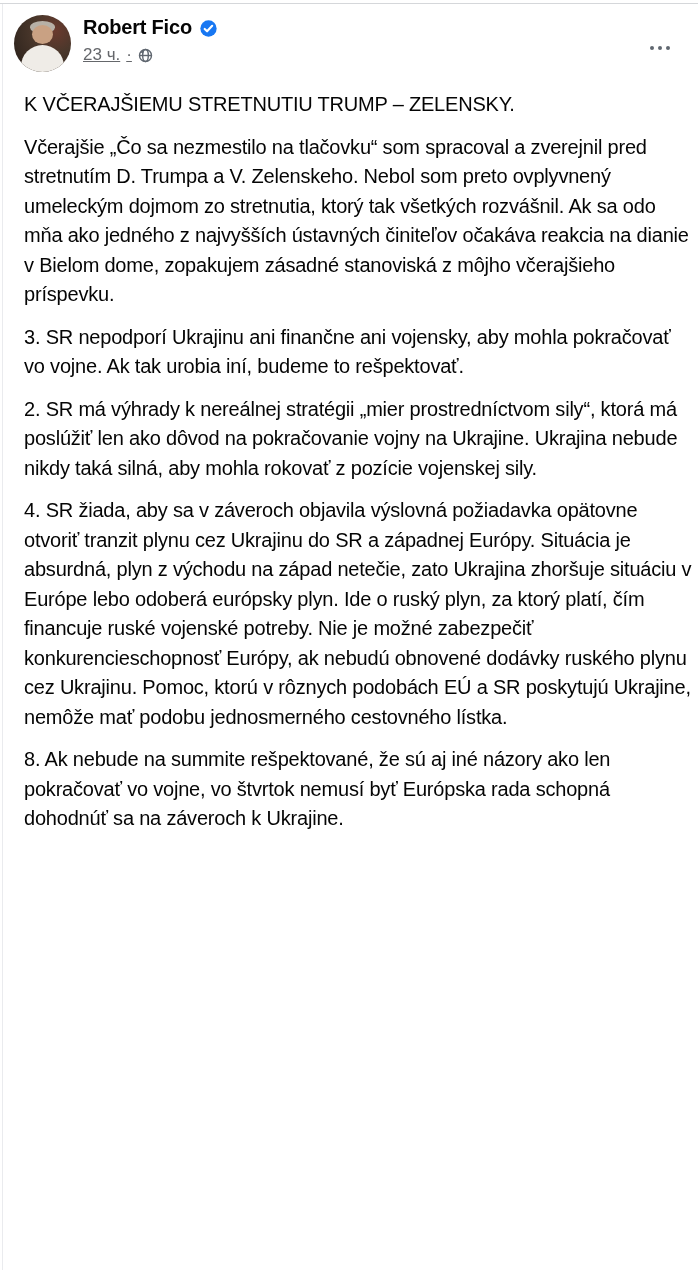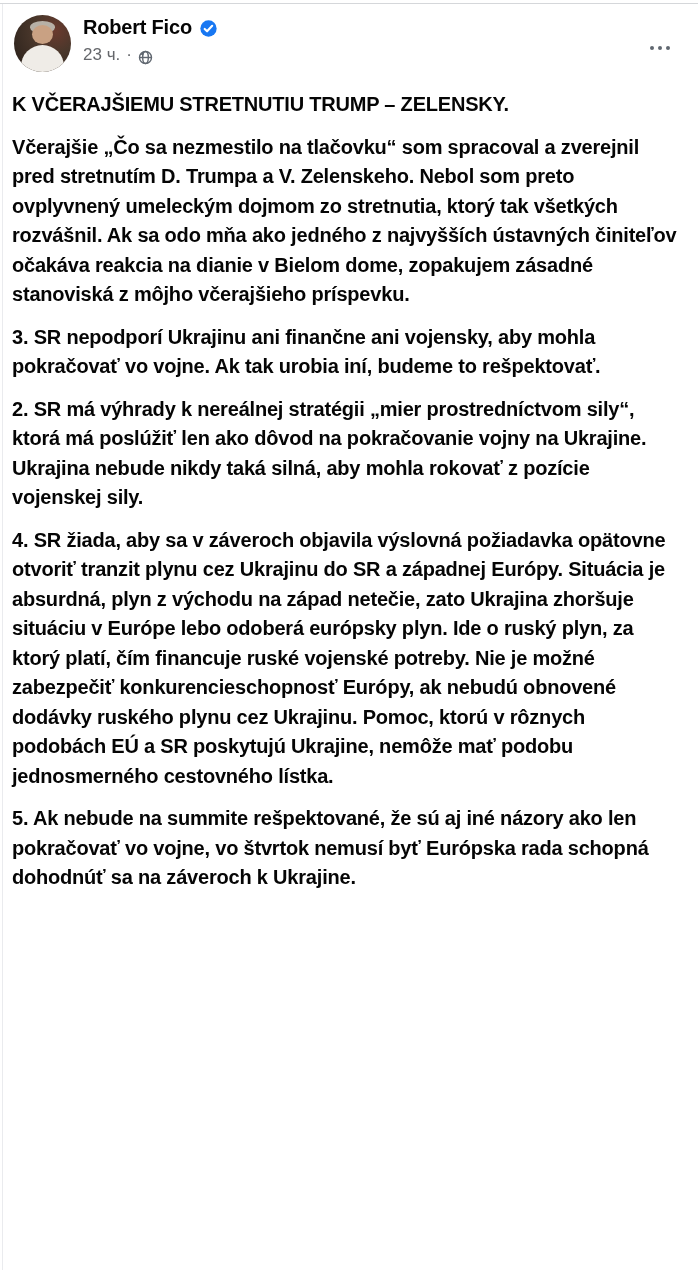--- a/index.html
+++ b/index.html
@@ -57,41 +57,40 @@
   .hdr-text { position: absolute; left: 69px; top: 1px; }
   .author-row { display: flex; align-items: center; gap: 8px; text-align: right; }
   .author-name {
     font-size: 20px; font-weight: 700; letter-spacing: -0.2px;
     color: #050505; cursor: pointer;
   }
   .badge { width: 17px; height: 17px; display: inline-block; margin-top: 2px; }
 
   .meta-row {
     margin-top: 6px;
-    display: flex; align-items: flex-end; gap: 6px;
-    color: #65676B; font-size: 17px;
+    display: flex; align-items: center; gap: 6px;
+    color: #65676B; font-size: 17px; text-decoration: underline;
   }
   .meta-sep { color: #65676B; }
   .globe { width: 15px; height: 15px; margin-top: 1px; }
 
   .more-btn {
     position: absolute; right: 10px; top: 27px;
     display: flex; gap: 4px; align-items: center;
     padding: 4px; cursor: pointer;
   }
   .more-btn .dot {
     width: 4px; height: 4px; border-radius: 50%;
     background: #606770;
   }
 
   
   .post-body {
-    position: absolute; left: 12px; top: 90px;
+    position: absolute; left: 24px; top: 90px;
     width: 671px;
-    font-weight: bold;
   }
   .post-text {
     font-size: 20px;
     line-height: 29.5px;
     letter-spacing: -0.2px;
     margin: 0 0 13px 0;
     color: #050505;
     white-space: pre-wrap;
   }
 </style>
@@ -142,14 +141,14 @@
   </div>
 
 </div>
 
 <div class="post-body">
   <p class="post-text">K VČERAJŠIEMU STRETNUTIU TRUMP – ZELENSKY.</p>
   <p class="post-text">Včerajšie „Čo sa nezmestilo na tlačovku“ som spracoval a zverejnil pred stretnutím D. Trumpa a V. Zelenskeho. Nebol som preto ovplyvnený umeleckým dojmom zo stretnutia, ktorý tak všetkých rozvášnil. Ak sa odo mňa ako jedného z najvyšších ústavných činiteľov očakáva reakcia na dianie v Bielom dome, zopakujem zásadné stanoviská z môjho včerajšieho príspevku.</p>
   <p class="post-text">3. SR nepodporí Ukrajinu ani finančne ani vojensky, aby mohla pokračovať vo vojne. Ak tak urobia iní, budeme to rešpektovať.</p>
   <p class="post-text">2. SR má výhrady k nereálnej stratégii „mier prostredníctvom sily“, ktorá má poslúžiť len ako dôvod na pokračovanie vojny na Ukrajine. Ukrajina nebude nikdy taká silná, aby mohla rokovať z pozície vojenskej sily.</p>
   <p class="post-text">4. SR žiada, aby sa v záveroch objavila výslovná požiadavka opätovne otvoriť tranzit plynu cez Ukrajinu do SR a západnej Európy. Situácia je absurdná, plyn z východu na západ netečie, zato Ukrajina zhoršuje situáciu v Európe lebo odoberá európsky plyn. Ide o ruský plyn, za ktorý platí, čím financuje ruské vojenské potreby. Nie je možné zabezpečiť konkurencieschopnosť Európy, ak nebudú obnovené dodávky ruského plynu cez Ukrajinu. Pomoc, ktorú v rôznych podobách EÚ a SR poskytujú Ukrajine, nemôže mať podobu jednosmerného cestovného lístka.</p>
-  <p class="post-text">5. Ak nebude na summite rešpektované, že sú aj iné názory ako len pokračovať vo vojne, vo štvrtok nemusí byť Európska rada schopná dohodnúť sa na záveroch k Ukrajine.</p>
+  <p class="post-text">8. Ak nebude na summite rešpektované, že sú aj iné názory ako len pokračovať vo vojne, vo štvrtok nemusí byť Európska rada schopná dohodnúť sa na záveroch k Ukrajine.</p>
 </div>
 
 </body></html>

